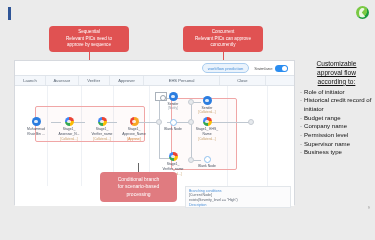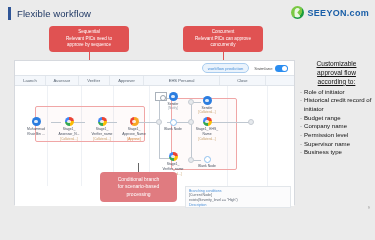--- a/index.html
+++ b/index.html
@@ -159,26 +159,24 @@
   .page-num {
     position: absolute; right: 5px; bottom: 2px;
     font-size: 4px; color: #9a9a9a;
   }
 </style>
 </head>
 <body>
 
 <div class="slide-title-bar">
   <div class="title-accent"></div>
-  <div class="slide-title">Flexible workflow</div>
 </div>
 
 <div class="logo">
   <div class="logo-mark"></div>
-  <div class="logo-text">SEEYON.com</div>
 </div>
 
 <div class="callout callout-seq">
   <div>Sequential</div>
   <div>Relevant PICs need to</div>
   <div>approve by sequence</div>
 </div>
 <div class="leader leader-seq"></div>
 
 <div class="callout callout-con">

